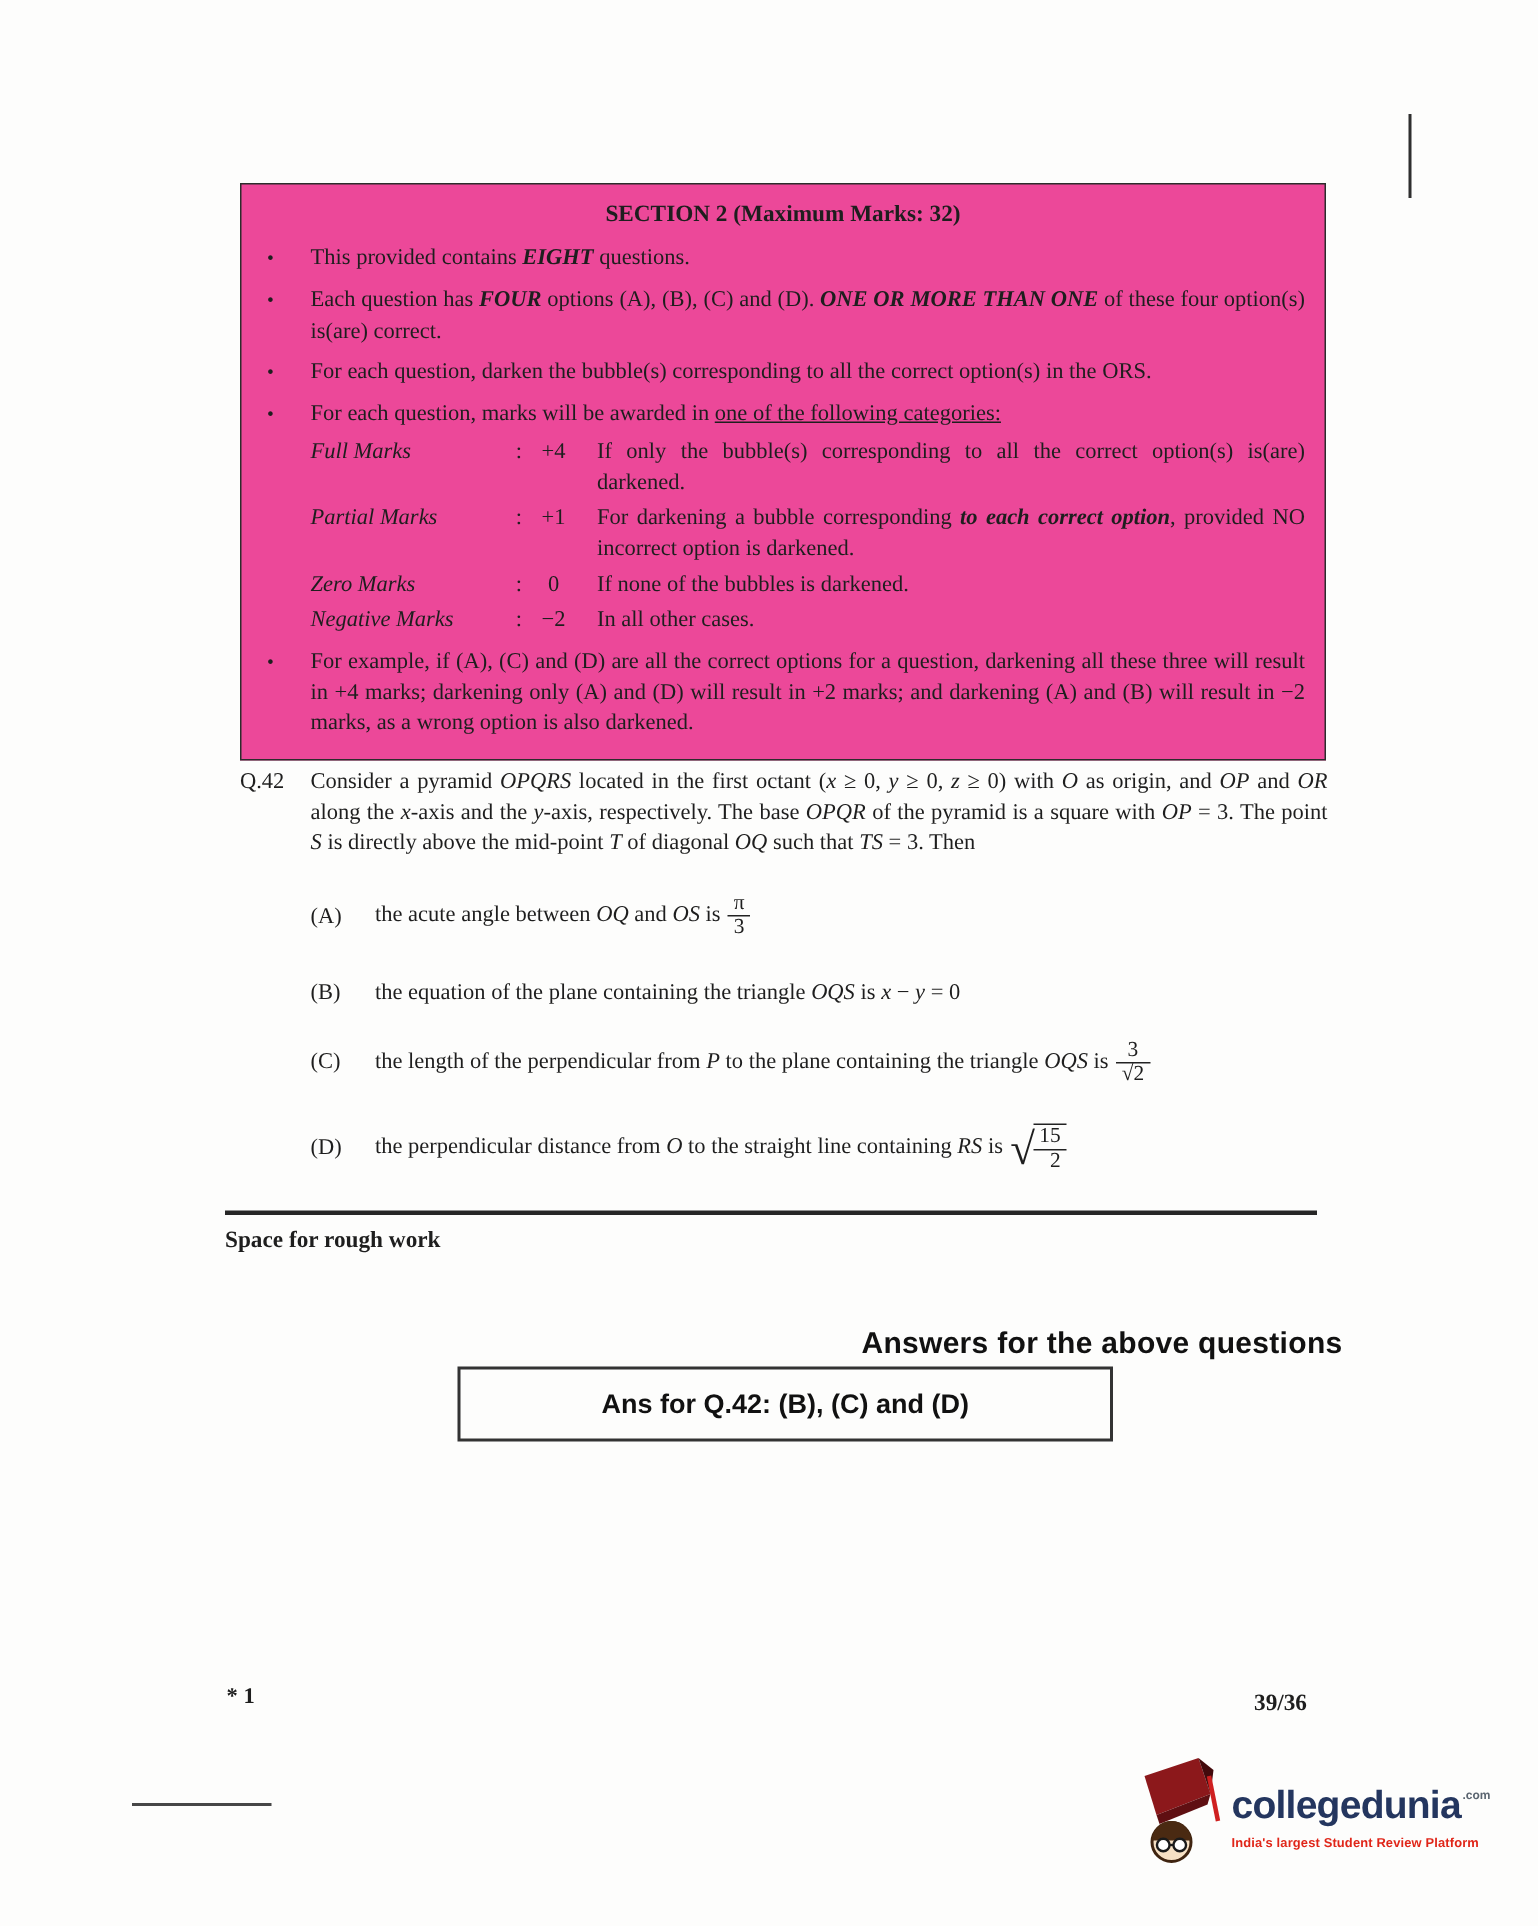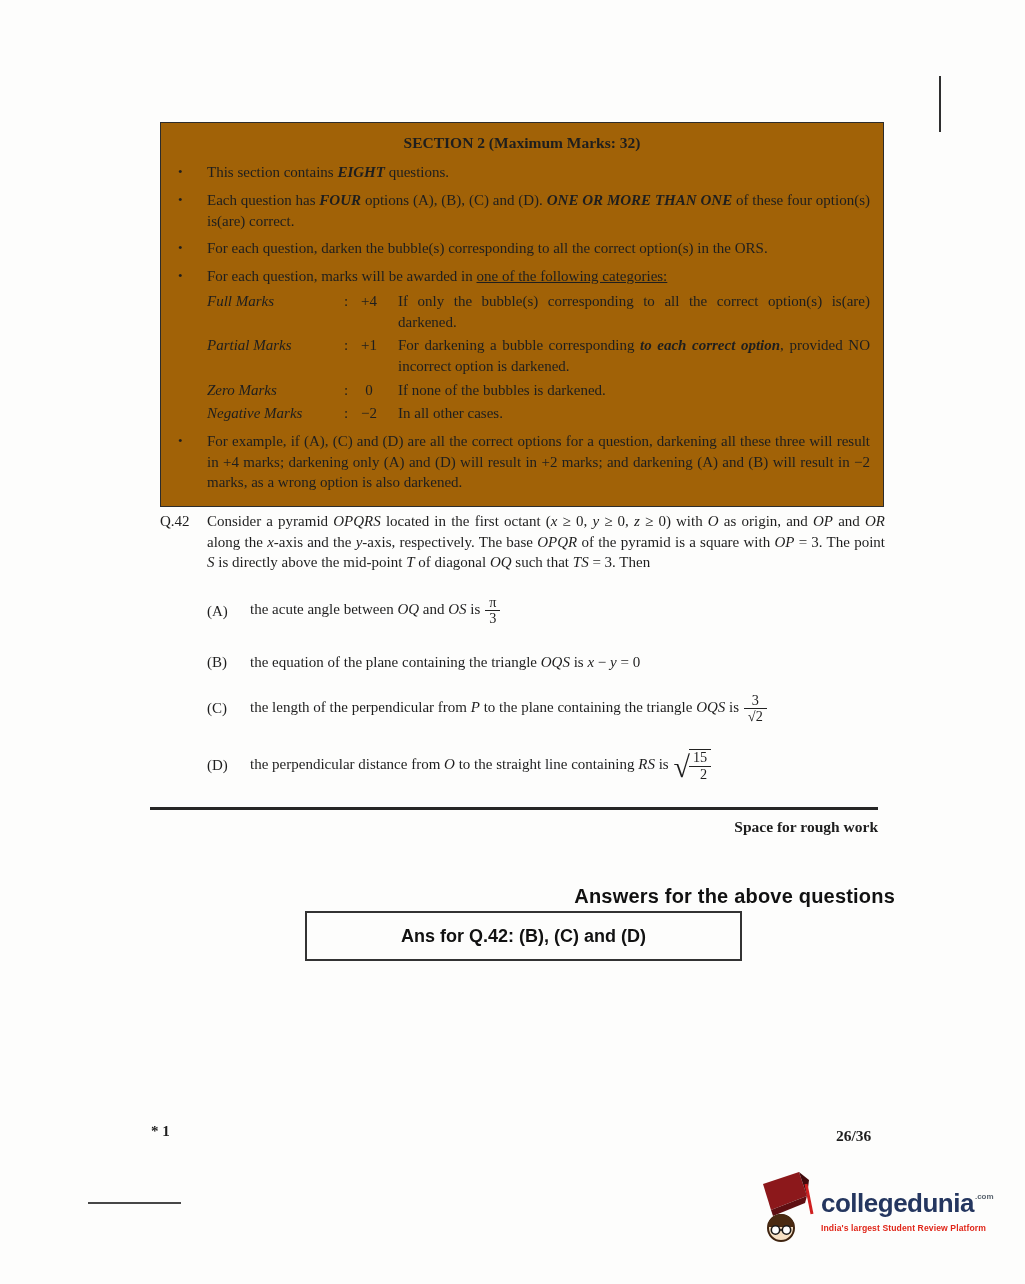--- a/index.html
+++ b/index.html
@@ -22,21 +22,21 @@
 
   
   .artifact-vline { position: absolute; left: 939px; top: 76px; width: 2px; height: 56px; background: #2f2f2f; }
   .artifact-hline { position: absolute; left: 88px; top: 1202px; width: 93px; height: 2px; background: #474747; }
 
   
   .section-box {
     position: absolute; left: 160px; top: 122px; width: 724px;
     border: 1.6px solid #2c2c2c;
     padding: 9px 13px 13px 13px;
-    background: #a16207;
+    background: #ec4899;
   }
   .section-title { text-align: center; font-weight: bold; font-size: 15.5px; margin-bottom: 9px; }
   .bullet-row { display: flex; margin-top: 7px; }
   .dot { flex: none; width: 33px; padding-left: 4px; font-size: 13px; line-height: 1.55; }
   .btext { flex: 1; text-align: justify; }
   .bullet-sub { flex: 1; }
 
   .marks-grid {
     display: grid;
     grid-template-columns: 132px 14px 32px 1fr;
@@ -64,21 +64,21 @@
   
   .mfrac-wrap { display: inline-flex; align-items: center; vertical-align: middle; margin: 0 1px; }
   .sqrt-sign { font-size: 2em; line-height: 0.85; font-weight: 400; margin-right: -1px; transform: translateY(1px); }
   .mfrac { display: inline-block; text-align: center; font-size: 0.95em; line-height: 1.08; vertical-align: middle; }
   .mfrac-top { display: block; padding: 0 4px; border-bottom: 1.4px solid #222; }
   .mfrac-bot { display: block; padding: 0 4px; }
   .mfrac.under-root { border-top: 1.6px solid #222; text-align: right; }
 
   
   .rule { position: absolute; left: 150px; top: 807px; width: 728px; height: 2.5px; background: #262626; }
-  .rough { position: absolute; left: 150px; top: 816px; width: 728px; text-align: right; font-weight: bold; font-size: 15.5px; }
+  .rough { position: absolute; left: 150px; top: 816px; width: 728px; text-align: left; font-weight: bold; font-size: 15.5px; }
 
   
   .answers-heading {
     position: absolute; left: 150px; top: 883px; width: 745px;
     text-align: right;
     font-family: "Liberation Sans", sans-serif;
     font-weight: 700; font-size: 20px; color: #111;
     letter-spacing: 0.2px;
   }
   .answer-box {
@@ -107,21 +107,21 @@
 
 <div class="page">
 
   <div class="artifact-vline"></div>
 
   <div class="section-box">
     <div class="section-title">SECTION 2 (Maximum Marks: 32)</div>
 
     <div class="bullet-row">
       <span class="dot">•</span>
-      <div class="btext"><span>This section contains </span><span class="b">EIGHT</span><span> questions.</span></div>
+      <div class="btext"><span>This provided contains </span><span class="b">EIGHT</span><span> questions.</span></div>
     </div>
 
     <div class="bullet-row">
       <span class="dot">•</span>
       <div class="btext"><span>Each question has </span><span class="b">FOUR</span><span> options (A), (B), (C) and (D). </span><span class="b">ONE OR MORE THAN ONE</span><span> of these four option(s) is(are) correct.</span></div>
     </div>
 
     <div class="bullet-row">
       <span class="dot">•</span>
       <div class="btext"><span>For each question, darken the bubble(s) corresponding to all the correct option(s) in the ORS.</span></div>
@@ -203,21 +203,21 @@
 
   <div class="rule"></div>
   <div class="rough">Space for rough work</div>
 
   <div class="answers-heading">Answers for the above questions</div>
   <div class="answer-box">
     <span>Ans for Q.42: (B), (C) and (D)</span>
   </div>
 
   <div class="footer-left">* 1</div>
-  <div class="footer-right">26/36</div>
+  <div class="footer-right">39/36</div>
 
   <div class="artifact-hline"></div>
 
   <div class="logo">
     <svg width="58" height="74" viewBox="0 0 58 74" aria-hidden="true">
       <polygon points="3,14 39,2 47,26 11,40" fill="#8c181b"></polygon>
       <polygon points="39,2 49,10 47,26" fill="#420a0c"></polygon>
       <polygon points="11,40 47,26 45,33 13,46" fill="#5f0f12"></polygon>
       <line x1="46" y1="14" x2="52" y2="44" stroke="#cf2020" stroke-width="3"></line>
       <circle cx="21" cy="58" r="13" fill="#f6e0c4" stroke="#3f2410" stroke-width="2"></circle>

